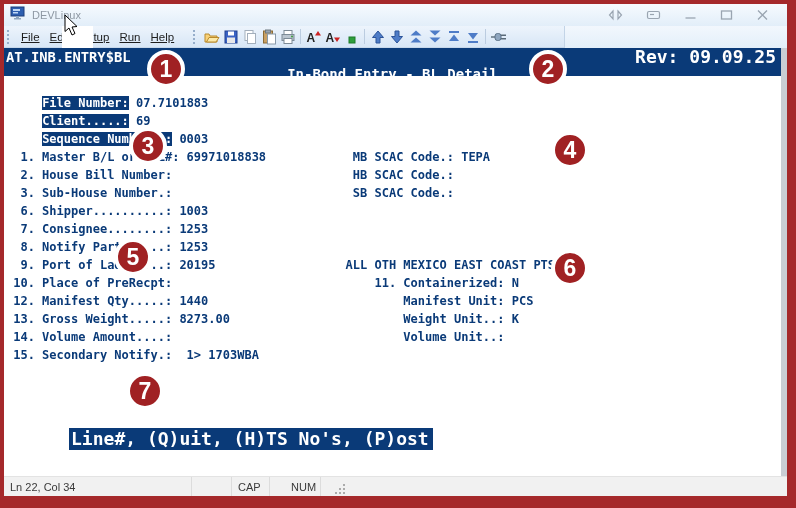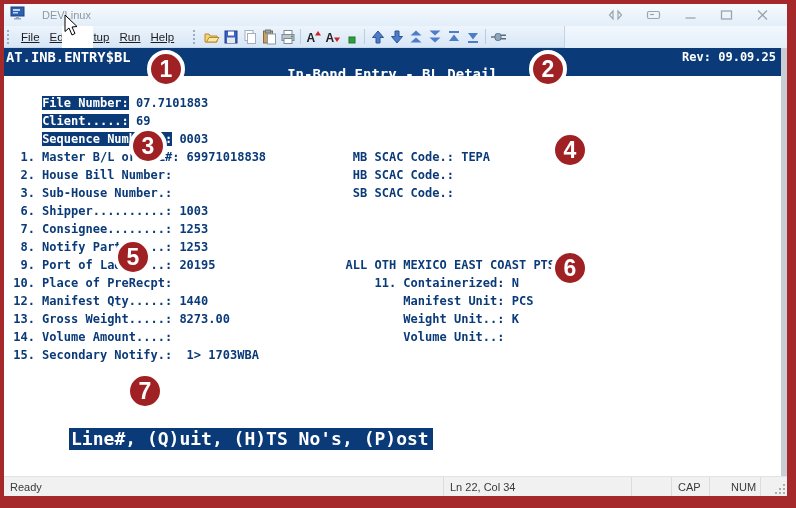--- a/index.html
+++ b/index.html
@@ -6,21 +6,21 @@
   html,body { width:796px; height:508px; background:#fff; }
   .frame {
     position:relative; width:796px; height:508px;
     border:solid #A5292B; border-width:4px 9px 12px 4px;
     background:#fff; overflow:hidden;
     font-family:"Liberation Sans", sans-serif;
   }
   
   .titlebar { height:22px; background:linear-gradient(#F6FAFE,#E2EEF9);
     display:flex; align-items:center; padding:0 6px; }
-  .app-title { color:#8E98A3; font-size:11px; margin-left:16px; }
+  .app-title { color:#8E98A3; font-size:11px; margin-left:6px; }
   .win-controls { margin-left:auto; display:flex; align-items:center; gap:23px; margin-right:12px; }
   .win-controls svg { display:block; }
   
   .menubar { height:22px; background:linear-gradient(#EDF4FC,#D7E6F6);
     border-bottom:1px solid #C6D7EA; display:flex; align-items:center; position:relative; }
   .grip { width:4px; height:14px; border-left:2px dotted #96AECB; margin:0 5px 0 3px; }
   .menu-item { font-size:11.5px; color:#1d1d1d; text-decoration:underline; padding:0 5px; cursor:default; }
   .toolbar { display:flex; align-items:center; height:22px; }
   .tb-icon { width:19px; height:18px; display:flex; align-items:center; justify-content:center; }
   .tb-sep { width:1px; height:15px; background:#BBCCE0; margin:0 3px; }
@@ -28,21 +28,21 @@
   .toolbar-rest { flex:1; height:22px; background:linear-gradient(#F2F7FD,#E3EFFA); }
   
   .terminal {
     height:428px; background:#fff; position:relative;
     border-right:6px solid #C9CED4;
     font-family:"DejaVu Sans Mono", monospace; font-weight:bold; color:#0A3A78;
   }
   .theader { height:28px; background:#0A3A78; color:#fff; position:relative; }
   .theader .tleft  { position:absolute; left:2px;  top:0; font-size:13.8px; line-height:18px; white-space:pre; }
   .theader .tcenter{ position:absolute; left:50%; top:17px; transform:translateX(-50%); font-size:14px; line-height:18px; white-space:pre; }
-  .theader .tright { position:absolute; right:5px; top:0; font-size:12px; line-height:18px; white-space:pre;margin-left:42px; }
+  .theader .tright { position:absolute; right:5px; top:0; font-size:18px; line-height:18px; white-space:pre;margin-left:42px; }
   .trow { height:18px; line-height:18px; font-size:12px; white-space:pre; padding-left:2px; }
   .hl { background:#0A3A78; color:#fff; }
   .pre-prompt-spacer { height:48px; }
   .prompt-row { height:18px; line-height:18px; font-size:18px; white-space:pre; }
   .prompt-row .hl { padding:0 4px 1px 2px; }
   
   .statusbar { height:20px; background:#F1F1F1; border-top:1px solid #E3E3E3;
     display:flex; align-items:stretch; font-size:11px; color:#3a3a3a; }
   .sb-cell { display:flex; align-items:center; padding:0 6px; border-right:1px solid #DCDCDC; }
   .sb-ready { flex:1; border-right:1px solid #DCDCDC; }
@@ -244,21 +244,20 @@
         <div class="trow"><span> 14. Volume Amount....:                                Volume Unit..:</span></div>
         <div class="trow"><span> 15. Secondary Notify.:  1&gt; 1703WBA</span></div>
       </div>
     <div class="pre-prompt-spacer"></div>
     <div class="prompt-row">
       <span class="hl">Line#, (Q)uit, (H)TS No's, (P)ost</span>
     </div>
   </div>
 
   <div class="statusbar">
-    <span class="sb-cell sb-ready">Ready</span>
     <span class="sb-cell sb-pos">Ln 22, Col 34</span>
     <span class="sb-cell sb-empty1"></span>
     <span class="sb-cell sb-cap">CAP</span>
     <span class="sb-cell sb-num">NUM</span>
     <span class="sb-cell sb-empty2"></span>
     <span class="sb-cell sb-grip">
       <svg width="11" height="11" viewBox="0 0 11 11">
         <g fill="#ABABAB">
             <rect x="8" y="8" width="2" height="2"></rect>
             <rect x="8" y="4" width="2" height="2"></rect>

